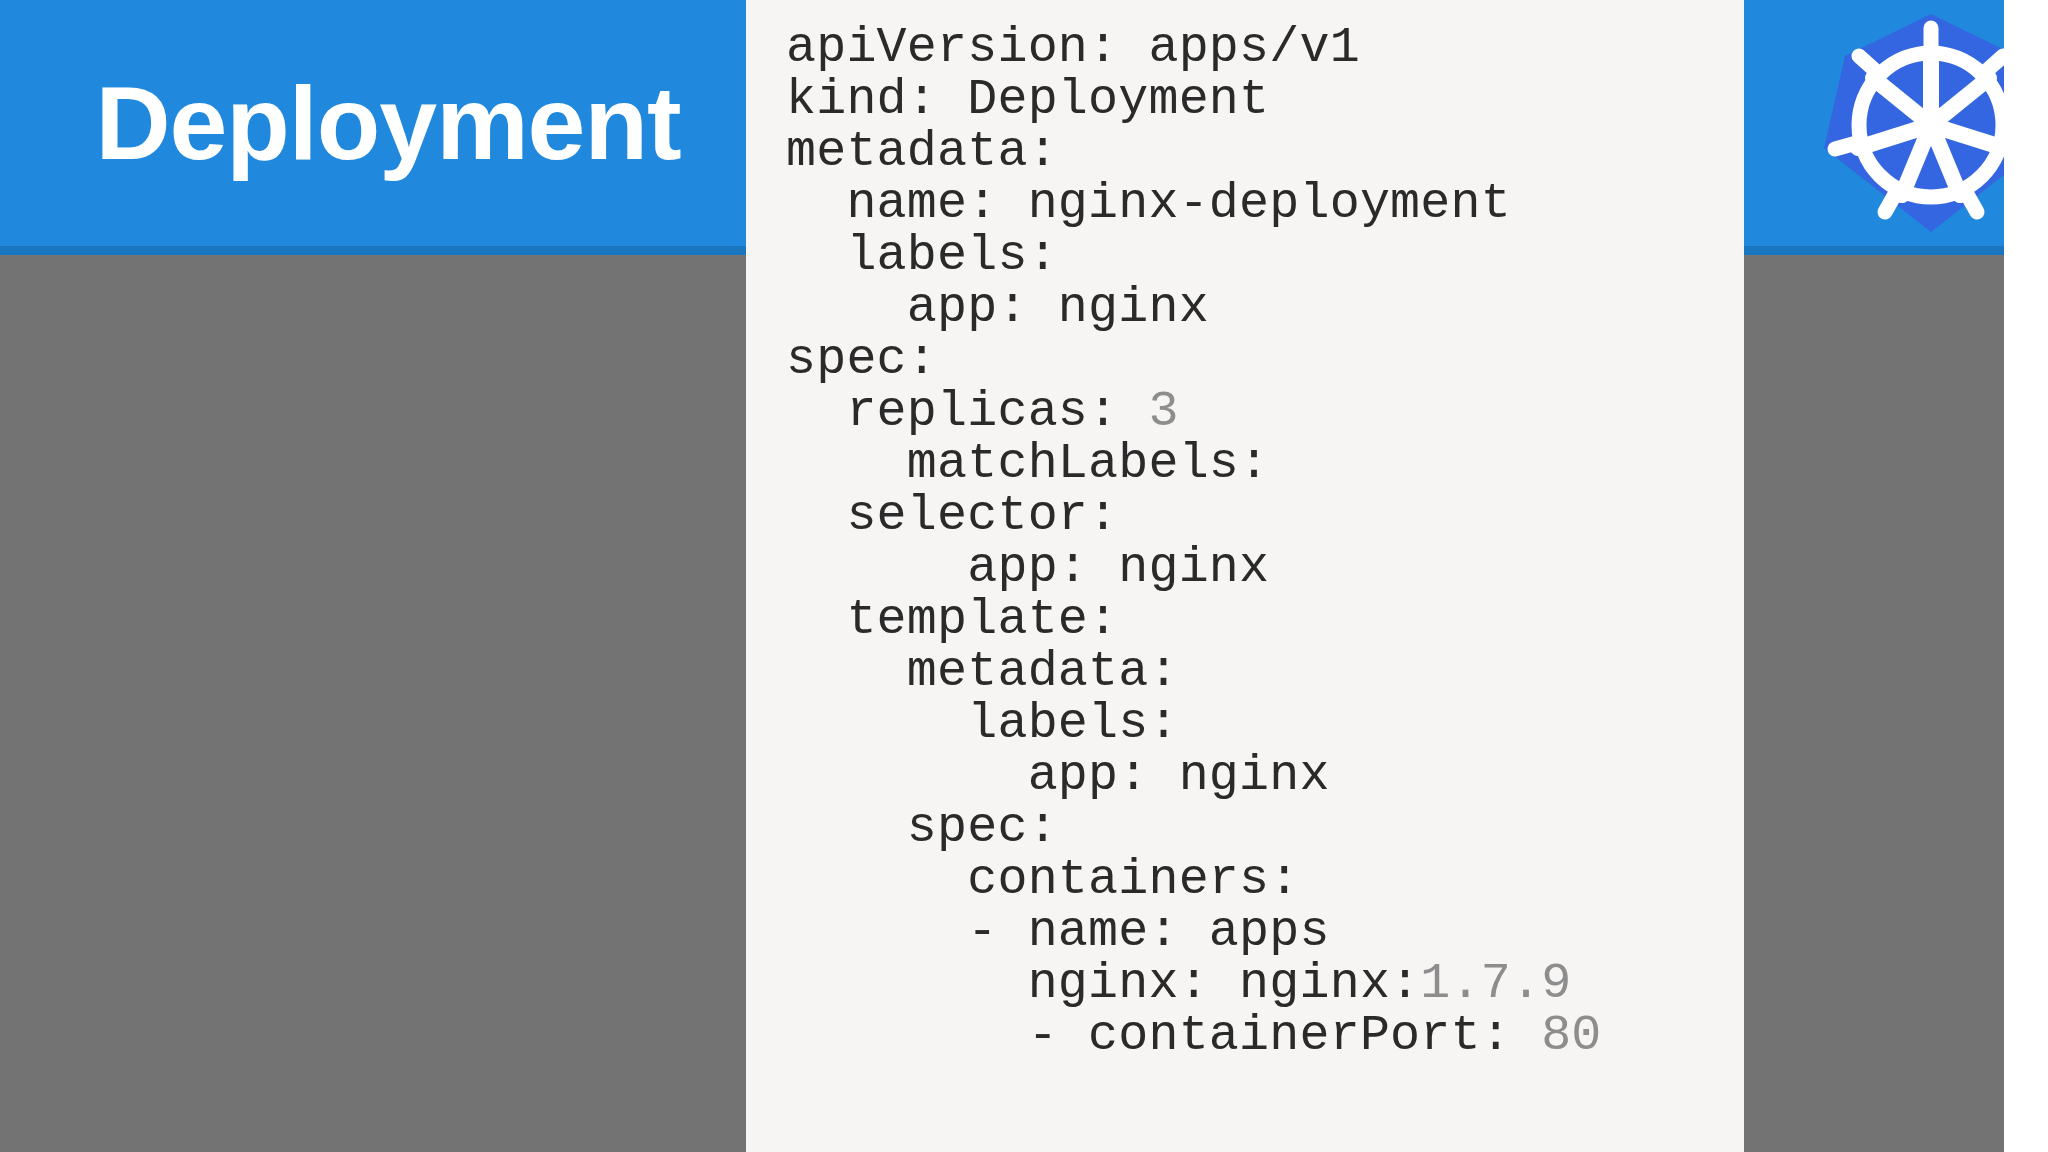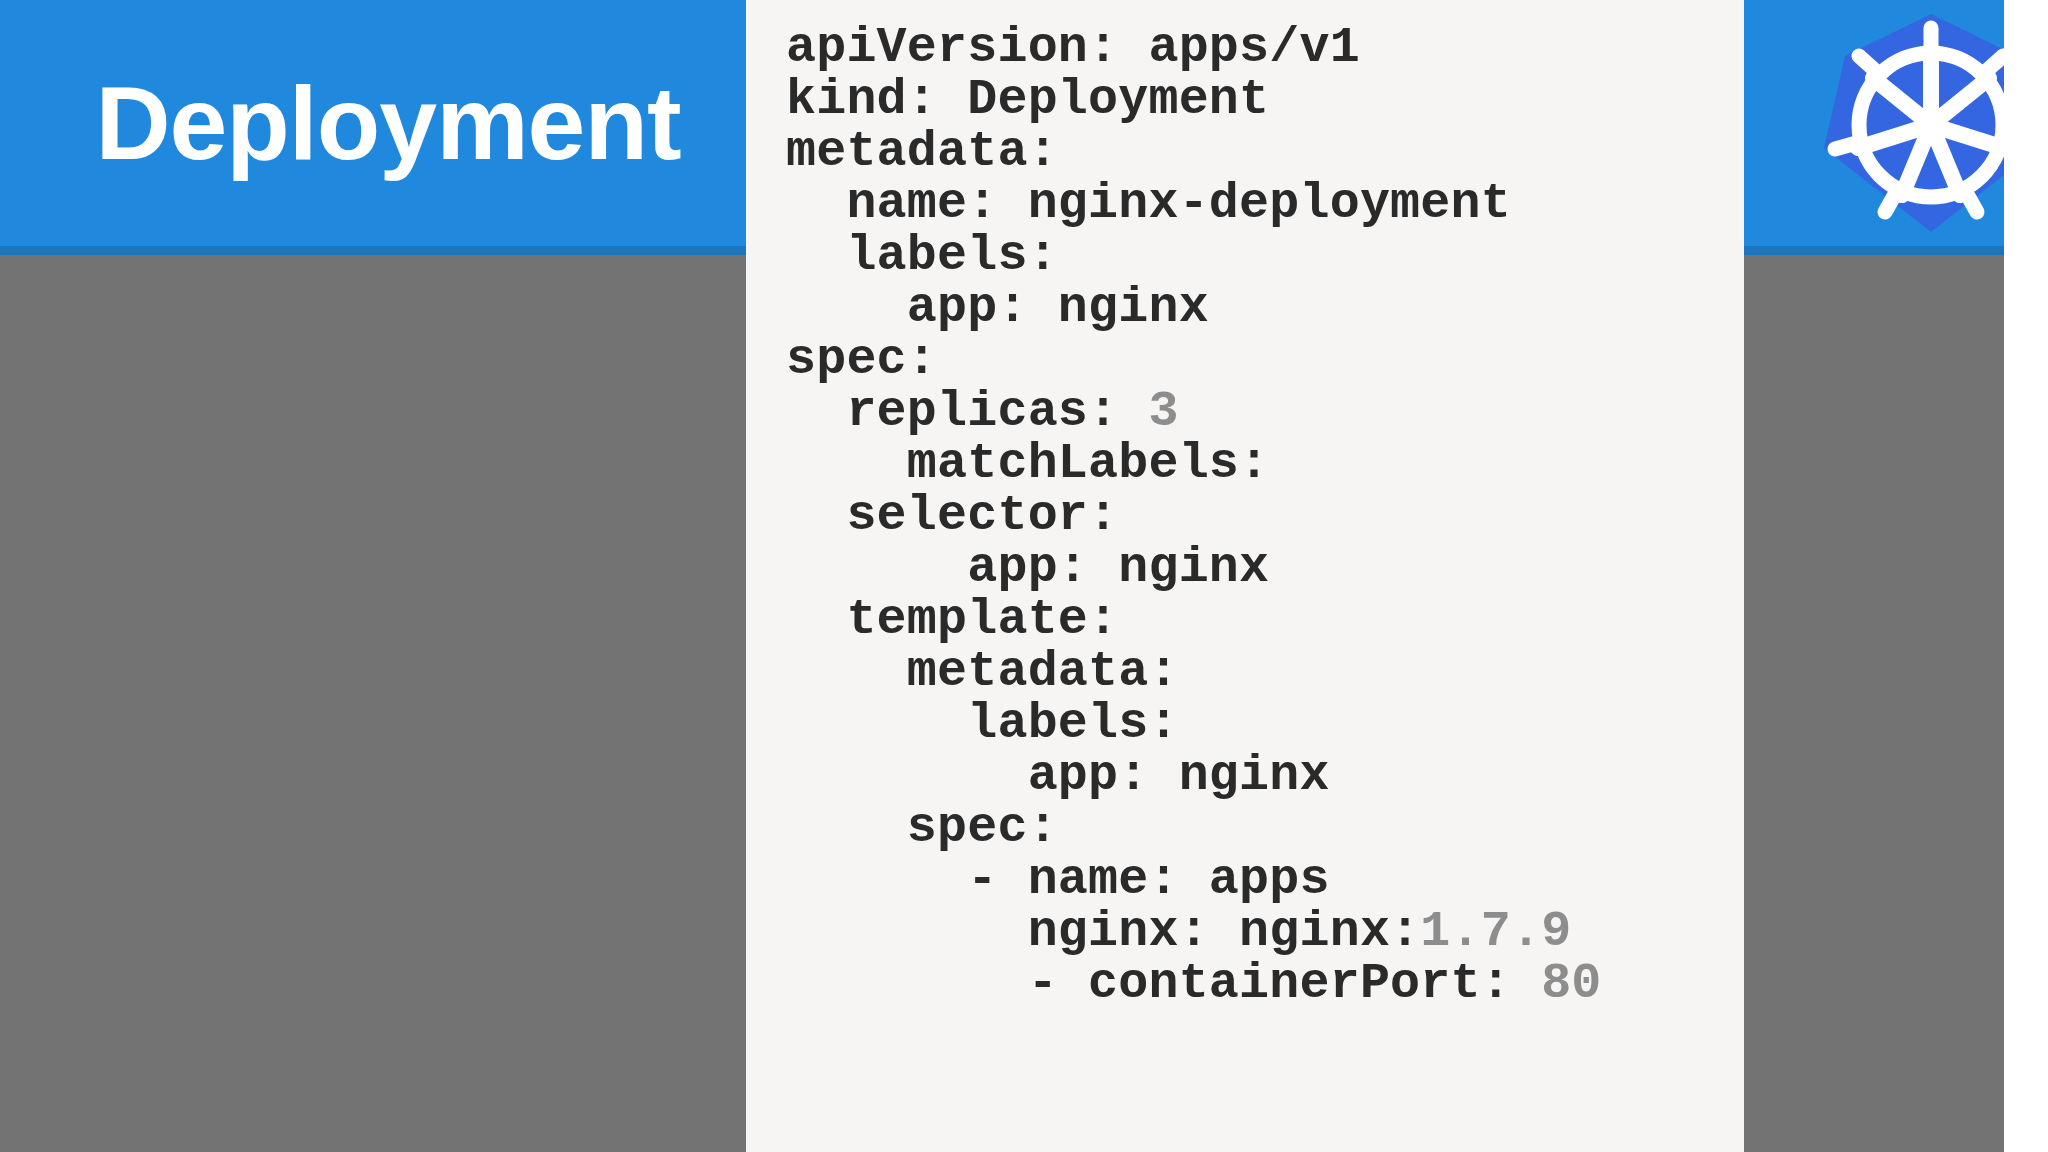--- a/index.html
+++ b/index.html
@@ -84,21 +84,20 @@
 
   
   .code-panel {
     position: absolute;
     left: 746px;
     top: 0;
     width: 998px;
     height: 1152px;
     background: #f6f5f3;
     overflow: hidden;
-    font-weight: bold;
   }
   .code-panel-inner {
     position: absolute;
     left: 40px;
     top: 22px;
     width: 960px;
   }
   .code-line {
     font-family: "Liberation Mono", "DejaVu Sans Mono", monospace;
     font-size: 50px;
@@ -168,19 +167,20 @@
         <div class="code-line"><span>spec:</span></div>
         <div class="code-line"><span>  replicas: </span><span class="num">3</span></div>
         <div class="code-line"><span>    matchLabels:</span></div>
         <div class="code-line"><span>  selector:</span></div>
         <div class="code-line"><span>      app: nginx</span></div>
         <div class="code-line"><span>  template:</span></div>
         <div class="code-line"><span>    metadata:</span></div>
         <div class="code-line"><span>      labels:</span></div>
         <div class="code-line"><span>        app: nginx</span></div>
         <div class="code-line"><span>    spec:</span></div>
+        <div class="code-line"><span>      containers:</span></div>
         <div class="code-line"><span>      - name: apps</span></div>
         <div class="code-line"><span>        nginx: nginx:</span><span class="num">1.7.9</span></div>
         <div class="code-line"><span>        - containerPort: </span><span class="num">80</span></div>
       </div>
   </div>
 
 </div>
 
 </body></html>

